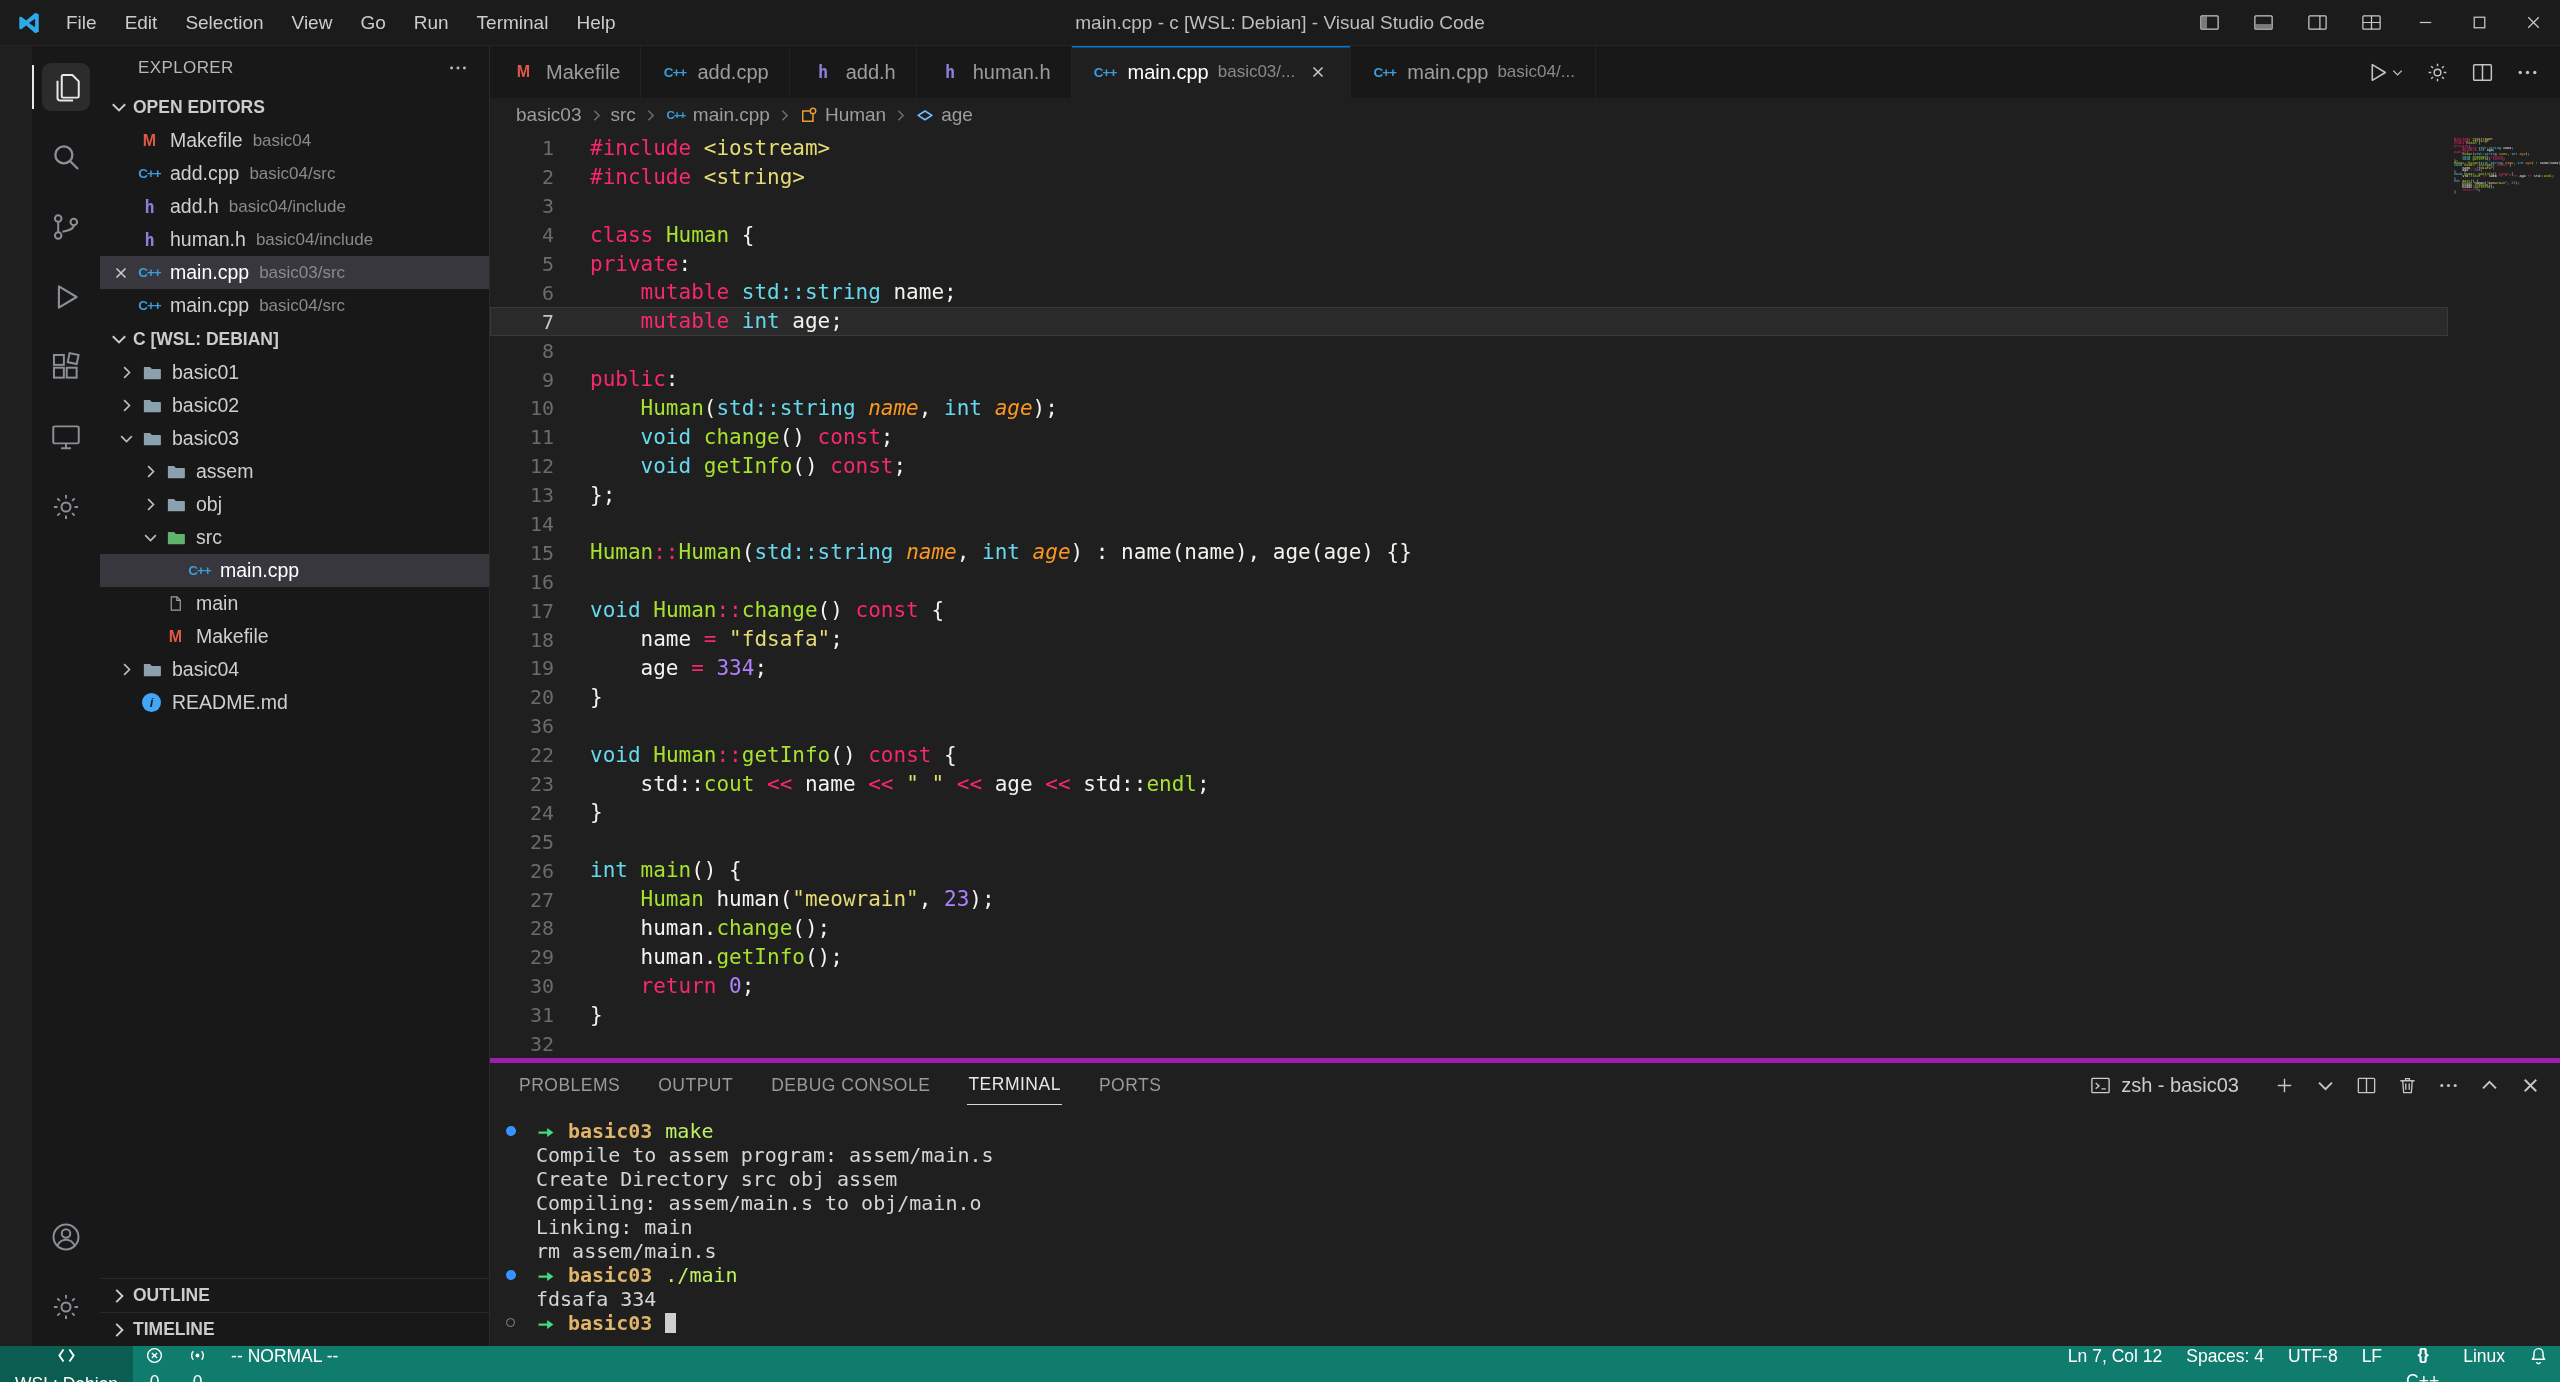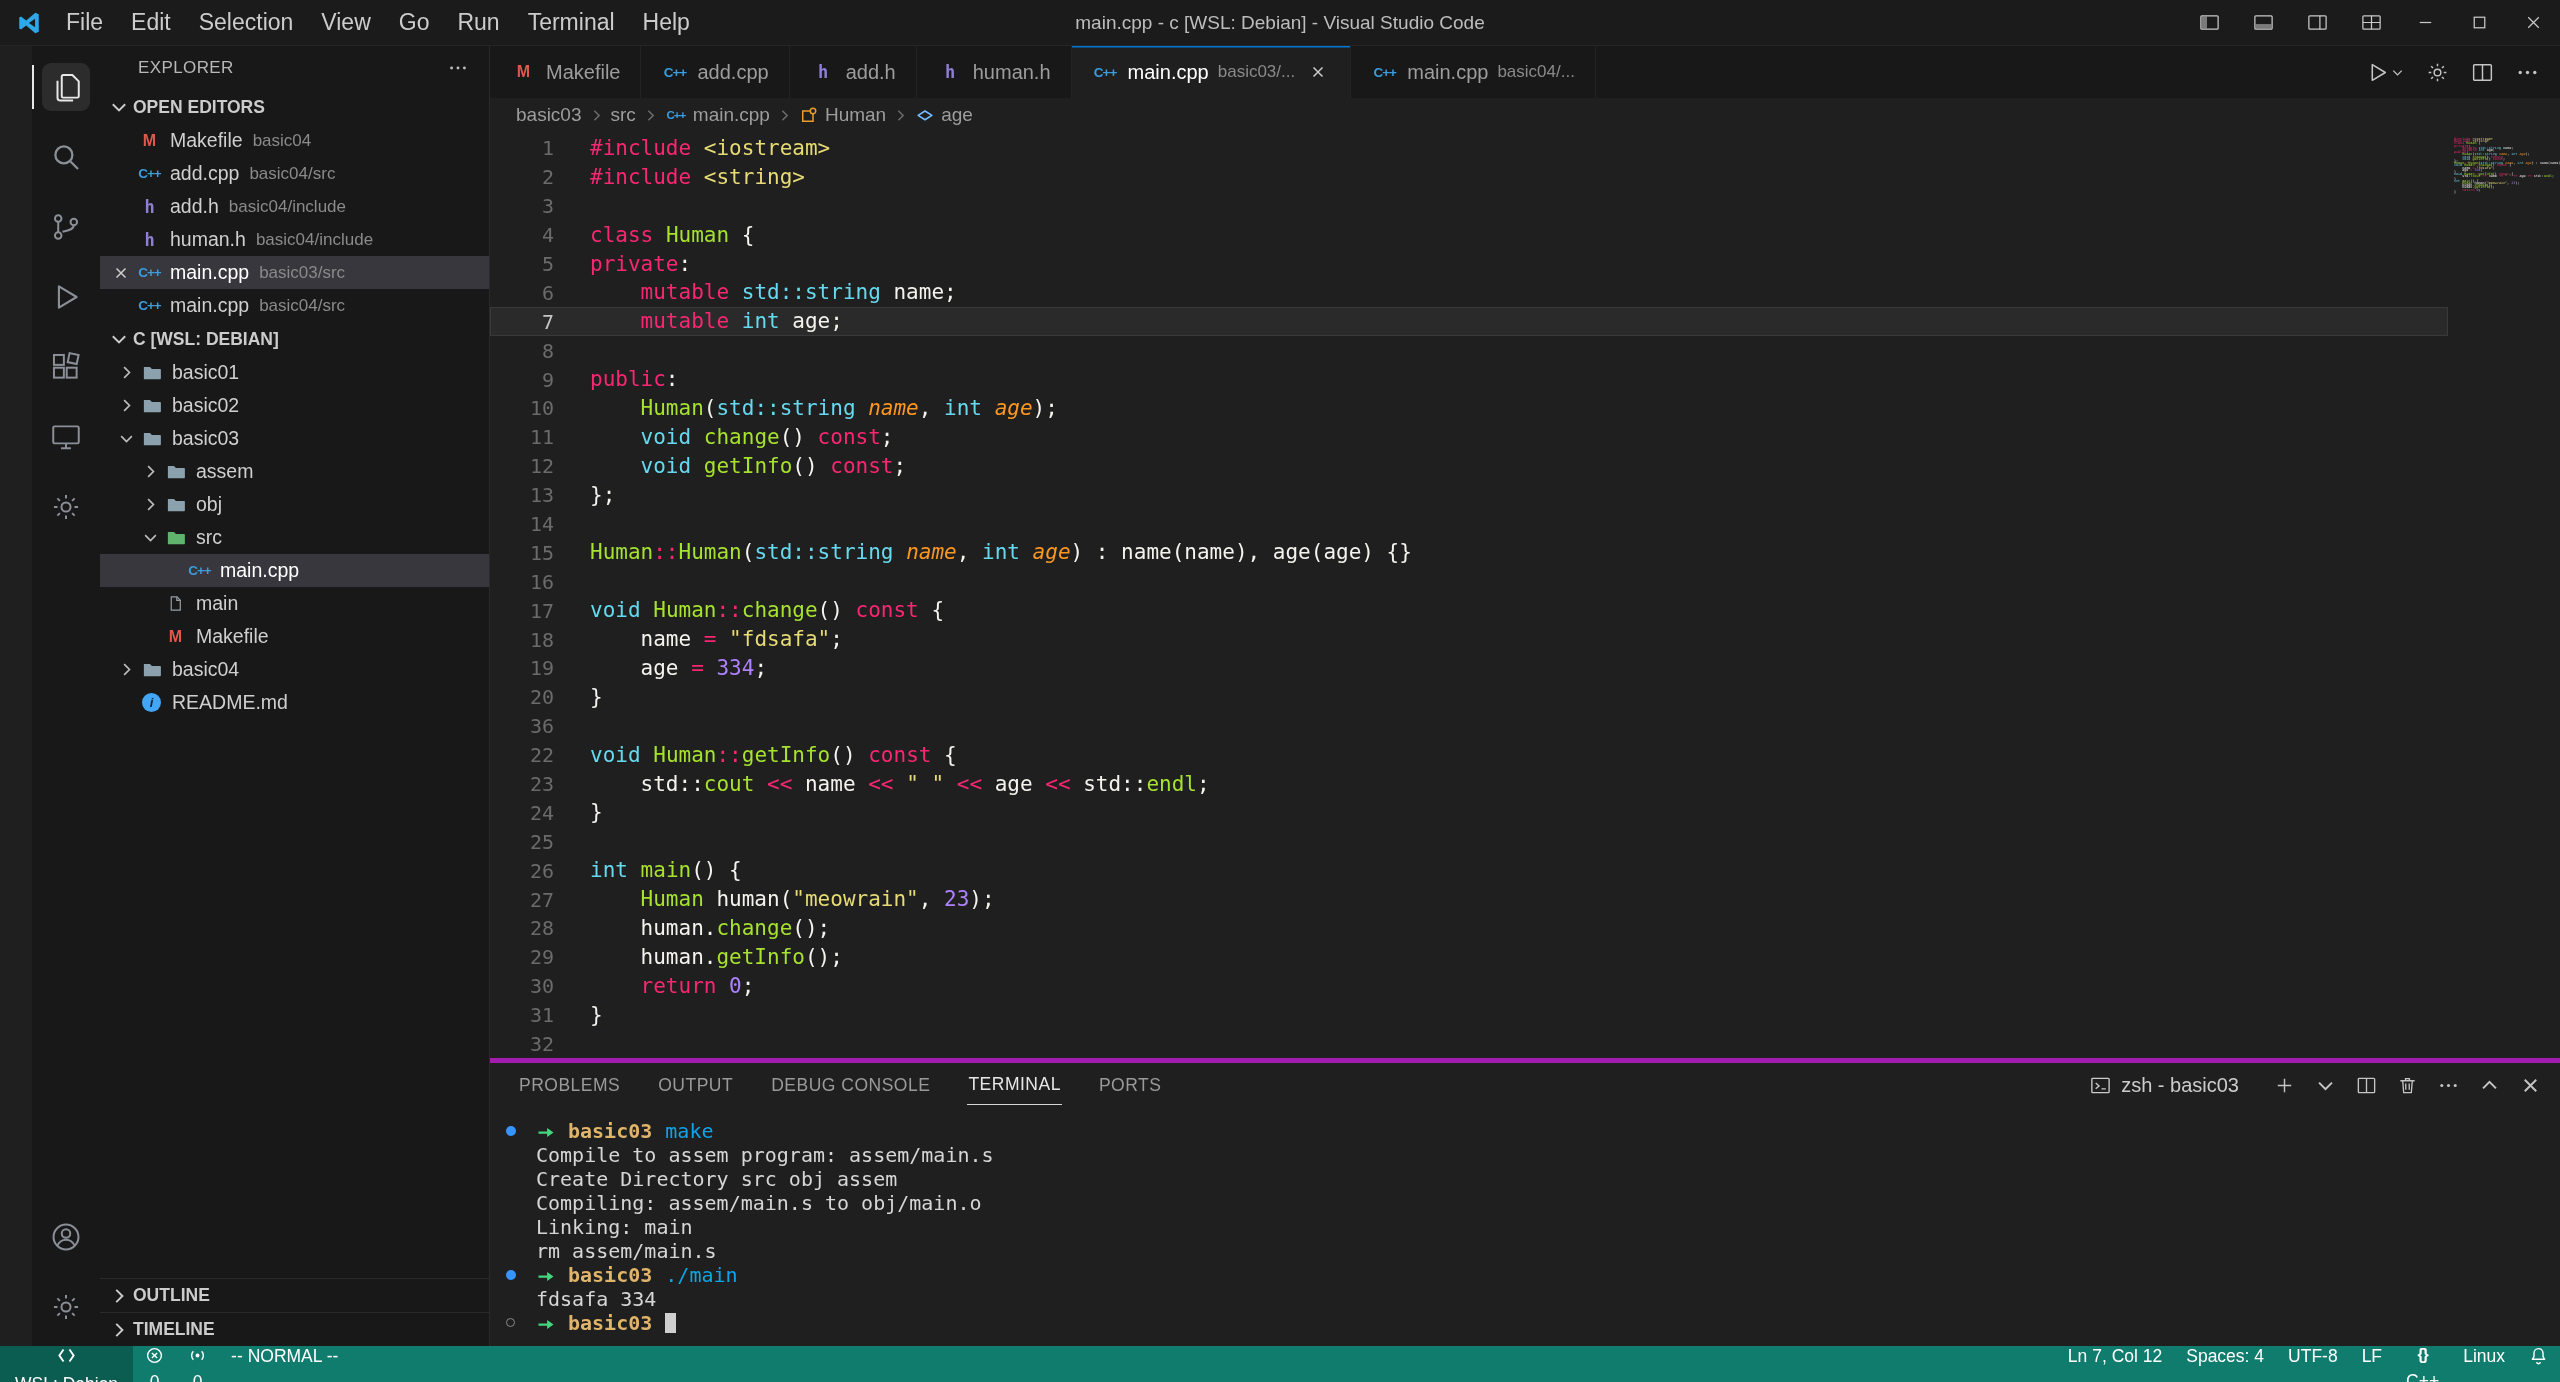--- a/index.html
+++ b/index.html
@@ -7,21 +7,21 @@
   .app{width:2560px;height:1382px;display:flex;flex-direction:column;
        background:var(--editor-bg,#1f1f1f);color:#cccccc;
        font-family:"Liberation Sans","DejaVu Sans",sans-serif;}
 
   
   .titlebar{height:46px;flex:none;background:#1b1b1b;display:flex;align-items:center;position:relative;border-bottom:1px solid #252525;}
   .tb-left{display:flex;align-items:center;height:100%;padding-left:14px;z-index:2;}
   .logo{width:30px;height:30px;display:flex;align-items:center;justify-content:center;margin-right:8px;}
   .logo svg{width:26px;height:26px;}
   .menubar{display:flex;height:100%;}
-  .menu-item{padding:0 14px;display:flex;align-items:center;font-size:23px;color:#cccccc;cursor:default;}
+  .menu-item{padding:0 14px;display:flex;align-items:center;font-size:19px;color:#cccccc;cursor:default;}
   .tb-title{position:absolute;left:0;right:0;text-align:center;font-size:19px;color:#bdbdbd;pointer-events:none;}
   .tb-right{margin-left:auto;display:flex;align-items:center;height:100%;z-index:2;}
   .tb-icon{width:54px;height:46px;display:flex;align-items:center;justify-content:center;color:#c9c9c9;}
   .tb-icon svg{width:23px;height:23px;}
 
   
   .workbench{flex:1;display:flex;min-height:0;padding-left:32px;}
 
   
   .activitybar{width:68px;flex:none;background:#181818;display:flex;flex-direction:column;padding:6px 0 4px;}
@@ -116,21 +116,21 @@
   .pa svg{width:23px;height:23px;}
 
   .terminal{flex:1;padding:12px 0 0 46px;font:20px/24px "DejaVu Sans Mono","Liberation Mono",monospace;color:#d6d6d6;}
   .t-line{position:relative;height:24px;white-space:pre;}
   .t-deco{position:absolute;left:-30px;top:7px;width:10px;height:10px;border-radius:50%;}
   .t-deco.filled{background:var(--deco,#3794ff);}
   .t-deco.hollow{border:1.5px solid #8a8a8a;width:9px;height:9px;}
   .t-arrow{color:var(--term-green,#3fd97f);display:inline-block;width:22px;vertical-align:-2px;margin-right:10px;}
   .t-arrow svg{width:20px;height:15px;}
   .t-dir{color:var(--term-dir,#e0b469);font-weight:700;margin-right:13px;}
-  .t-cmd{color:#0ea5e9;}
+  .t-cmd{color:#bef264;}
   .t-out{color:#d6d6d6;}
   .t-cursor{display:inline-block;width:11px;height:20px;background:#cfcfcf;vertical-align:-3px;}
 
   
   .statusbar{height:36px;flex:none;background:var(--statusbar-bg,#0f7c6d);display:flex;align-items:center;
              color:#ffffff;font-size:17.5px;}
   .sb-item{display:flex;align-items:center;gap:7px;padding:0 12px;height:100%;white-space:nowrap;flex-direction:column;}
   .sb-remote{background:rgba(0,0,0,.25);padding:0 15px;gap:9px;}
   .sb-item svg{width:19px;height:19px;}
   .sb-right{margin-left:auto;display:flex;align-items:center;height:100%;}

